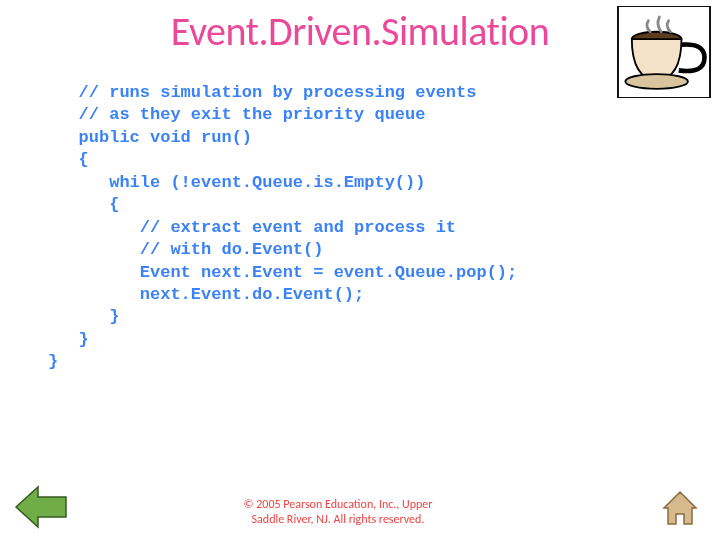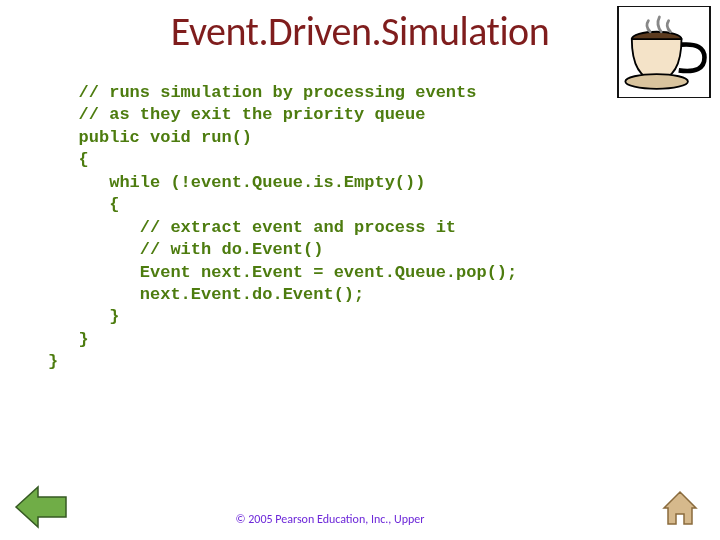--- a/index.html
+++ b/index.html
@@ -10,42 +10,42 @@
     background: #ffffff;
     font-family: Calibri, Arial, sans-serif;
     position: relative;
     overflow: hidden;
   }
   .title {
     font-size: 40px;
     font-weight: 400;
     text-align: center;
     line-height: 1.1;
-    color: #7f1d1d;
+    color: #ec4899;
     margin-top: 10px;
     letter-spacing: -0.5px;
   }
   .code-block {
     font-family: "Courier New", Courier, monospace;
     font-size: 17px;
     font-weight: bold;
     white-space: pre;
-    color: #4d7c0f;
+    color: #3b82f6;
     margin-left: 48px;
     margin-top: 28px;
     line-height: 1.32;
   }
   .footer {
     position: absolute;
     bottom: 14px;
-    left: 0;
+    left: 8px;
     width: 660px;
     text-align: center;
     font-size: 12px;
-    color: #6d28d9;
+    color: #ef4444;
     line-height: 1.2;
   }
   .cup-icon {
     position: absolute;
     top: 6px;
     right: 8px;
     width: 96px;
     height: 92px;
   }
   .nav-back {
@@ -88,20 +88,21 @@
          // extract event and process it
          // with do.Event()
          Event next.Event = event.Queue.pop();
          next.Event.do.Event();
       }
    }
 }</div>
 
 <div class="footer">
   <div>© 2005 Pearson Education, Inc., Upper</div>
+  <div>Saddle River, NJ. All rights reserved.</div>
 </div>
 
 <div class="nav-back">
 <svg width="55" height="45" viewBox="0 0 55 45">
   <polygon points="2,22 24,2 24,12 52,12 52,32 24,32 24,42" fill="#70ad47" stroke="#365a23" stroke-width="1.5"></polygon>
 </svg>
 </div>
 
 <div class="nav-home">
 <svg width="40" height="38" viewBox="0 0 40 38">

